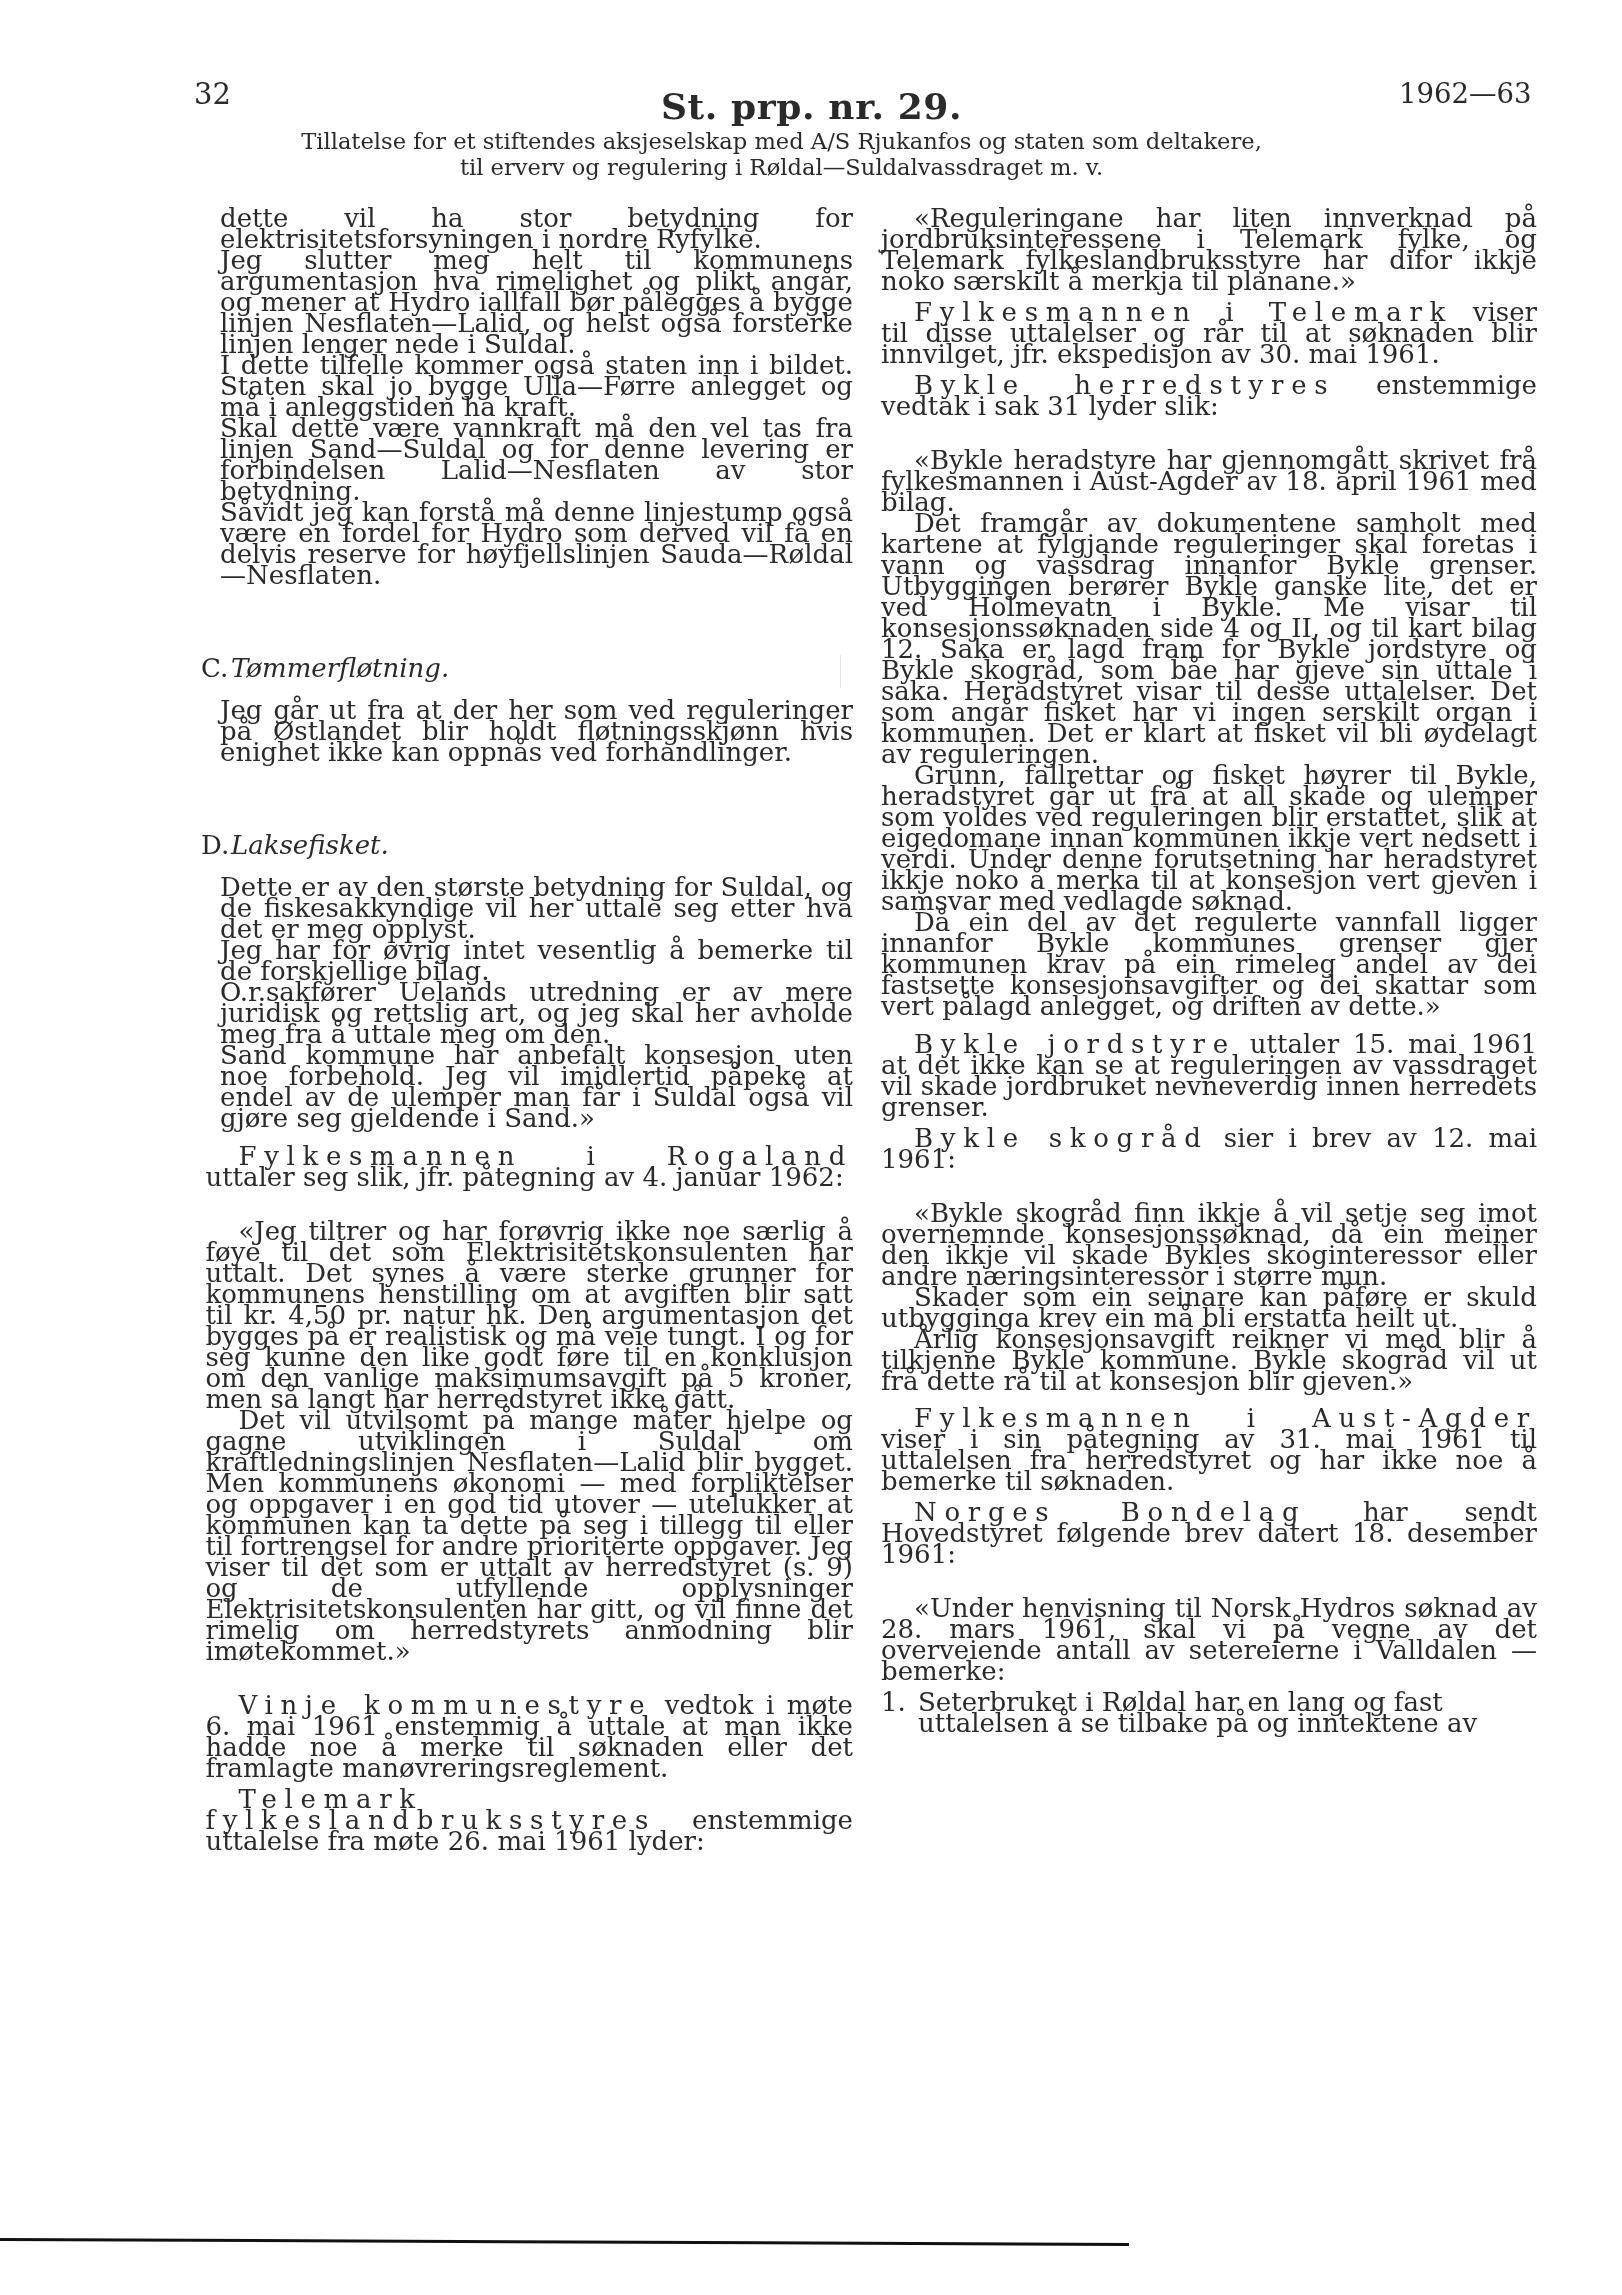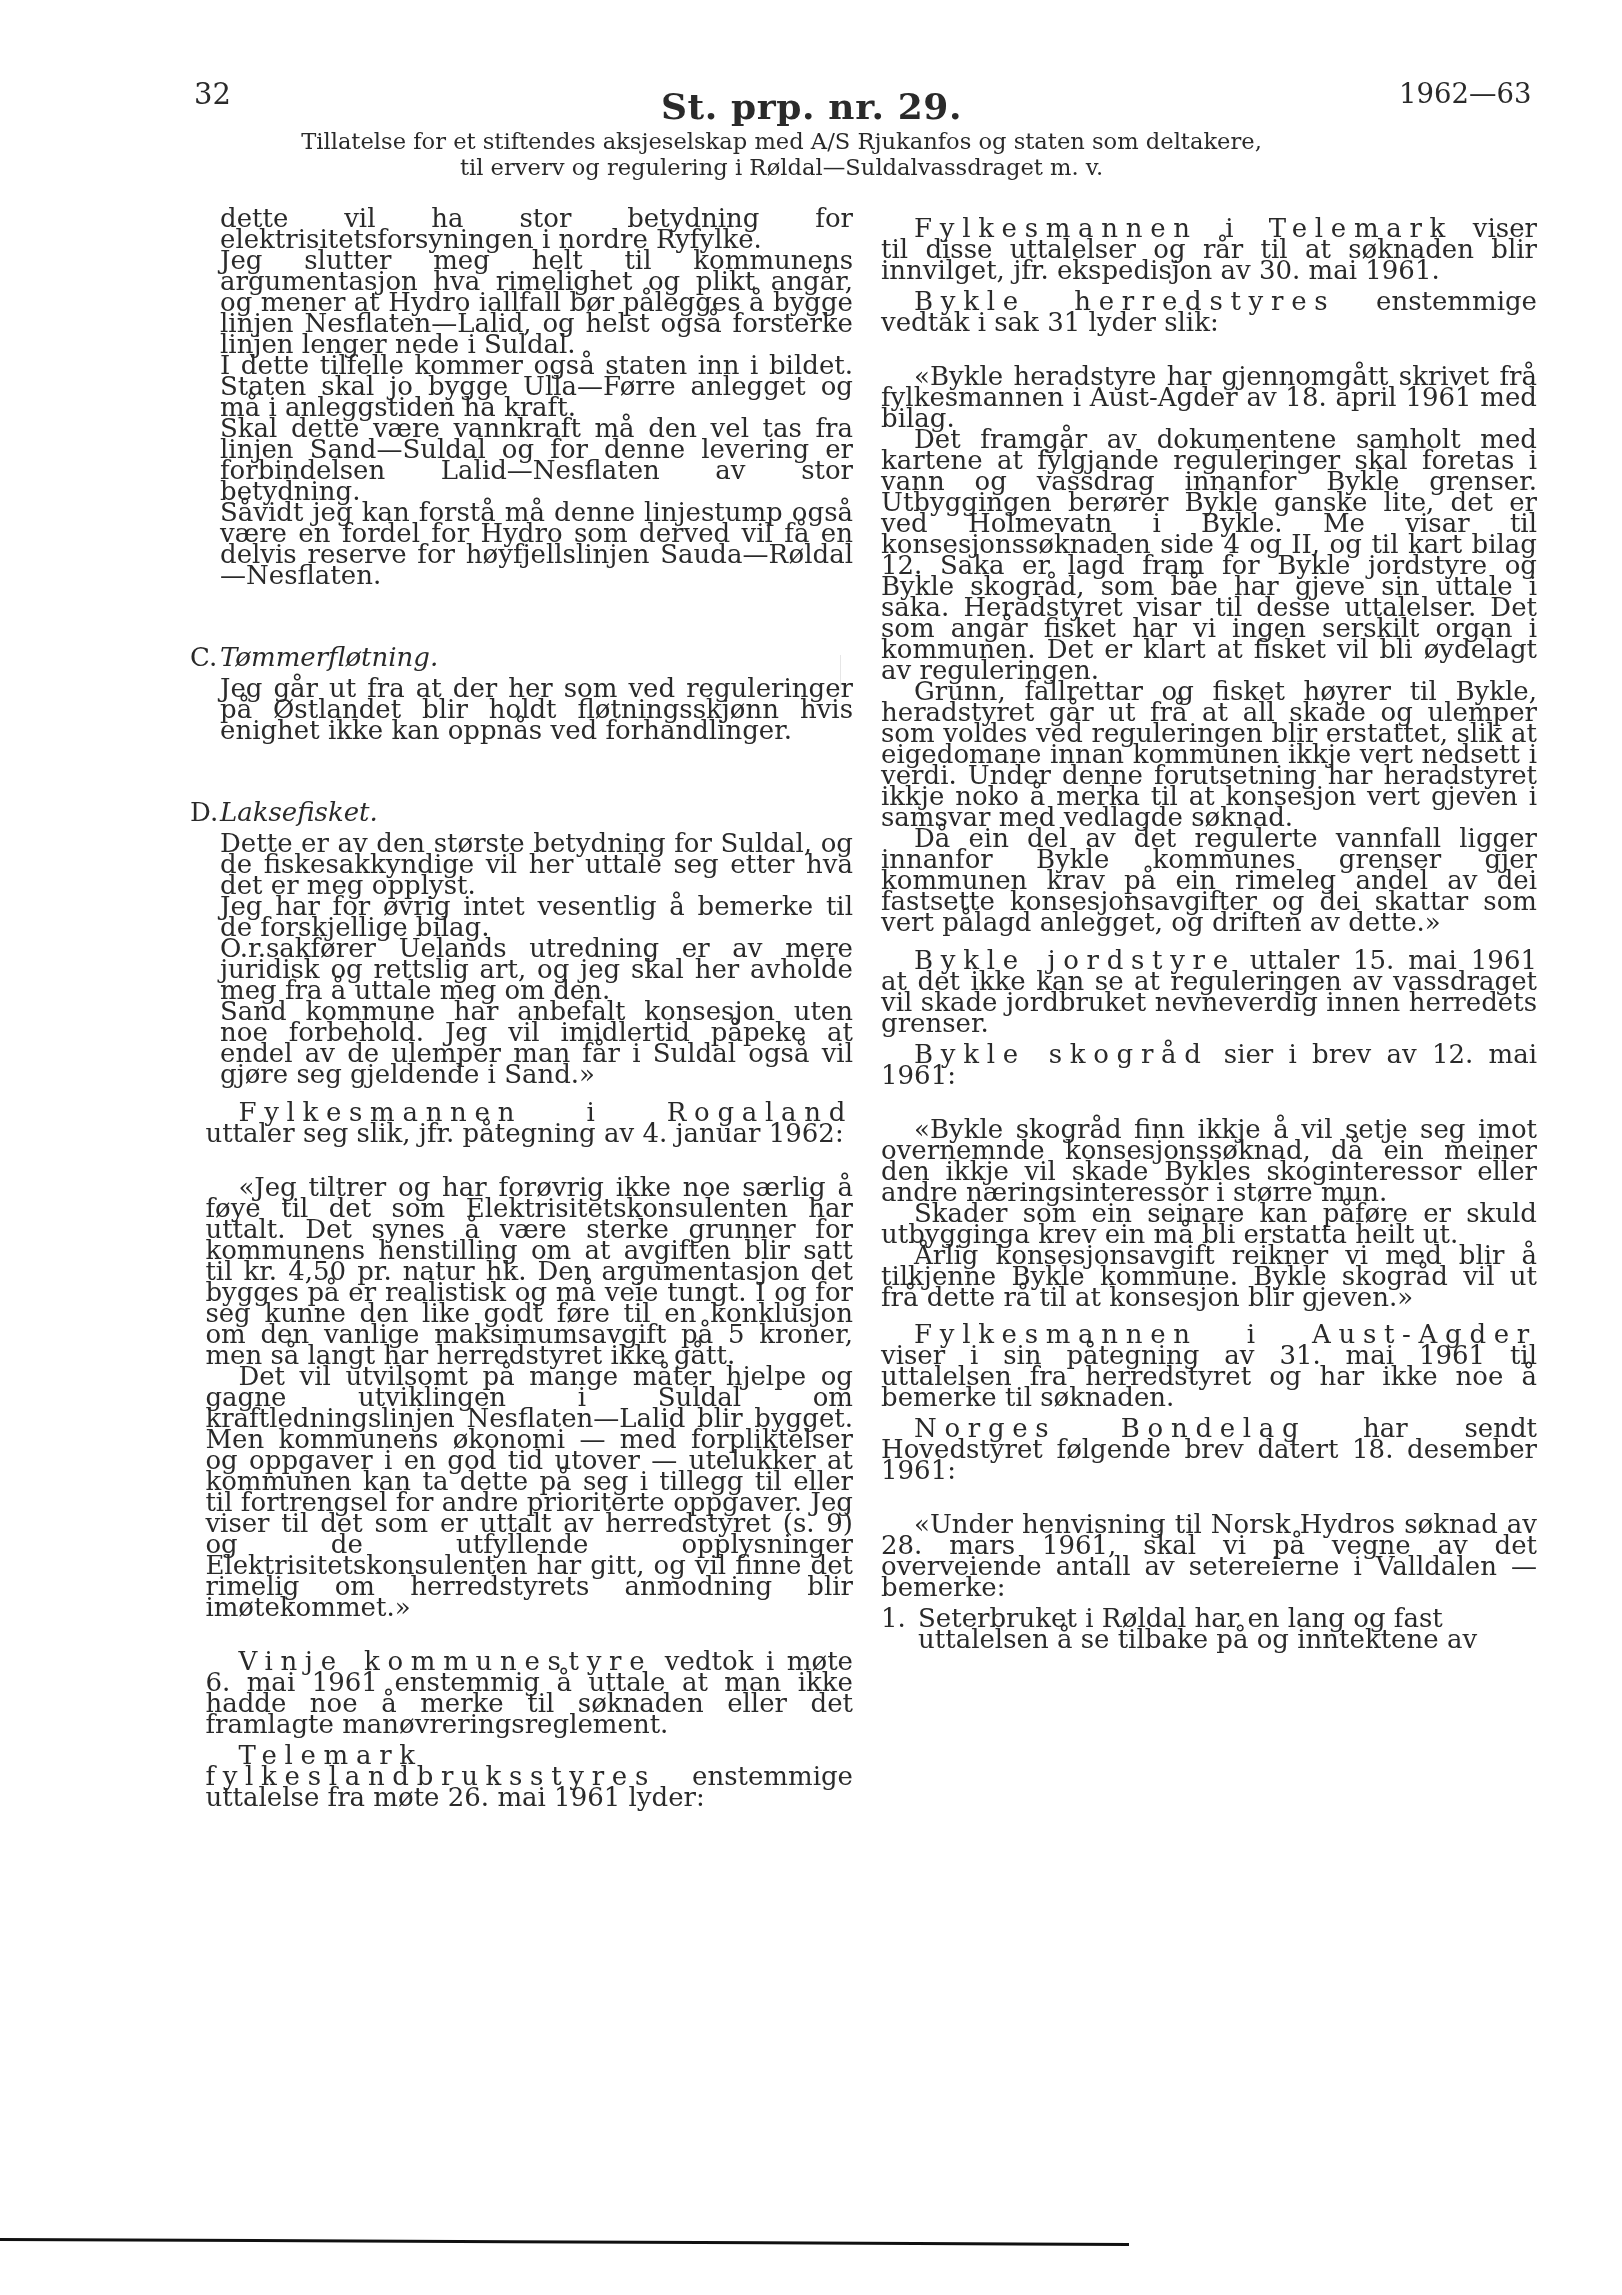--- a/index.html
+++ b/index.html
@@ -18,21 +18,21 @@
   .col-left { left: 190px; width: 663px; }
   .col-right { left: 881px; width: 656px; }
   .p { margin: 0; text-align: justify; text-align-last: left; }
   .indent { text-indent: 33px; }
   .plain-block { padding-left: 30px; }
   .gap-s { height: 10px; }
   .gap-m { height: 16.5px; }
   .gap-l { height: 33px; }
   .gap-xl { height: 61px; }
   .spaced { letter-spacing: 7.7px; }
-  .section-head { margin: 0; padding-left: 0; }
+  .section-head { margin: 11px; padding-left: 0; }
   .section-letter { display: inline-block; width: 30px; }
   .section-title { font-style: italic; }
   .list-item { position: relative; padding-left: 37px; margin: 0; }
   .list-num { position: absolute; left: 0; top: 0; }
   .bottom-rule { position: absolute; left: 0; top: 2238px; width: 1129px; height: 3.3px;
     background: #111; transform: rotate(0.25deg); transform-origin: left center; }
   .speck { position: absolute; left: 840px; top: 655px; width: 1.1px; height: 33px; background: #e6e6e6; }
 </style>
 </head>
 <body>
@@ -79,20 +79,21 @@
     <p class="p indent">«Jeg tiltrer og har forøvrig ikke noe særlig å føye til det som Elektrisitetskonsulenten har uttalt. Det synes å være sterke grunner for kommunens henstilling om at avgiften blir satt til kr. 4,50 pr. natur hk. Den argumentasjon det bygges på er realistisk og må veie tungt. I og for seg kunne den like godt føre til en konklusjon om den vanlige maksimumsavgift på 5 kroner, men så langt har herredstyret ikke gått.</p>
     <p class="p indent">Det vil utvilsomt på mange måter hjelpe og gagne utviklingen i Suldal om kraftledningslinjen Nesflaten—Lalid blir bygget. Men kommunens økonomi — med forpliktelser og oppgaver i en god tid utover — utelukker at kommunen kan ta dette på seg i tillegg til eller til fortrengsel for andre prioriterte oppgaver. Jeg viser til det som er uttalt av herredstyret (s. 9) og de utfyllende opplysninger Elektrisitetskonsulenten har gitt, og vil finne det rimelig om herredstyrets anmodning blir imøtekommet.»</p>
     <div class="gap-l"></div>
     <p class="p indent"><span class="spaced">Vinje kommunestyre</span><span> vedtok i møte 6. mai 1961 enstemmig å uttale at man ikke hadde noe å merke til søknaden eller det framlagte manøvreringsreglement.</span></p>
     <div class="gap-s"></div>
     <p class="p indent"><span class="spaced">Telemark fylkeslandbruksstyres</span><span> enstemmige uttalelse fra møte 26. mai 1961 lyder:</span></p>
   </div>
 </div>
 
 <div class="col col-right">
+  <p class="p indent">«Reguleringane har liten innverknad på jordbruksinteressene i Telemark fylke, og Telemark fylkeslandbruksstyre har difor ikkje noko særskilt å merkja til planane.»</p>
   <div class="gap-s"></div>
   <p class="p indent"><span class="spaced">Fylkesmannen i Telemark</span><span> viser til disse uttalelser og rår til at søknaden blir innvilget, jfr. ekspedisjon av 30. mai 1961.</span></p>
   <div class="gap-s"></div>
   <p class="p indent"><span class="spaced">Bykle herredstyres</span><span> enstemmige vedtak i sak 31 lyder slik:</span></p>
   <div class="gap-l"></div>
   <p class="p indent">«Bykle heradstyre har gjennomgått skrivet frå fylkesmannen i Aust-Agder av 18. april 1961 med bilag.</p>
   <p class="p indent">Det framgår av dokumentene samholt med kartene at fylgjande reguleringer skal foretas i vann og vassdrag innanfor Bykle grenser. Utbyggingen berører Bykle ganske lite, det er ved Holmevatn i Bykle. Me visar til konsesjonssøknaden side 4 og II, og til kart bilag 12. Saka er lagd fram for Bykle jordstyre og Bykle skogråd, som båe har gjeve sin uttale i saka. Heradstyret visar til desse uttalelser. Det som angår fisket har vi ingen serskilt organ i kommunen. Det er klart at fisket vil bli øydelagt av reguleringen.</p>
   <p class="p indent">Grunn, fallrettar og fisket høyrer til Bykle, heradstyret går ut frå at all skade og ulemper som voldes ved reguleringen blir erstattet, slik at eigedomane innan kommunen ikkje vert nedsett i verdi. Under denne forutsetning har heradstyret ikkje noko å merka til at konsesjon vert gjeven i samsvar med vedlagde søknad.</p>
   <p class="p indent">Då ein del av det regulerte vannfall ligger innanfor Bykle kommunes grenser gjer kommunen krav på ein rimeleg andel av dei fastsette konsesjonsavgifter og dei skattar som vert pålagd anlegget, og driften av dette.»</p>
   <div class="gap-m"></div>

